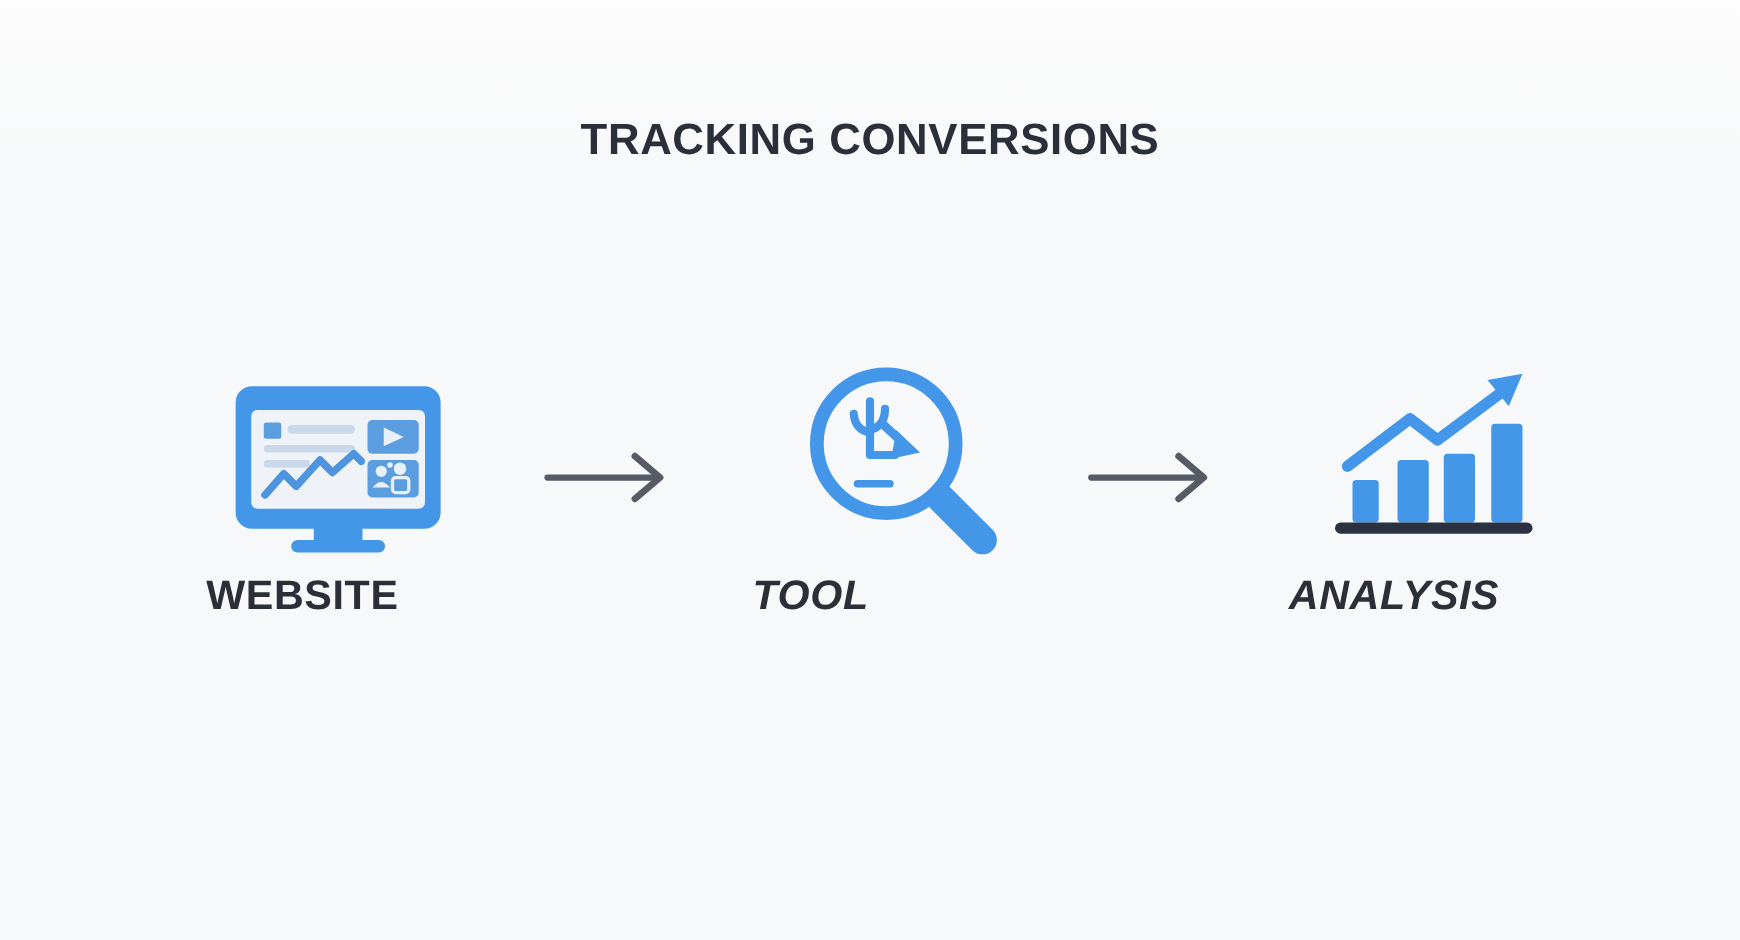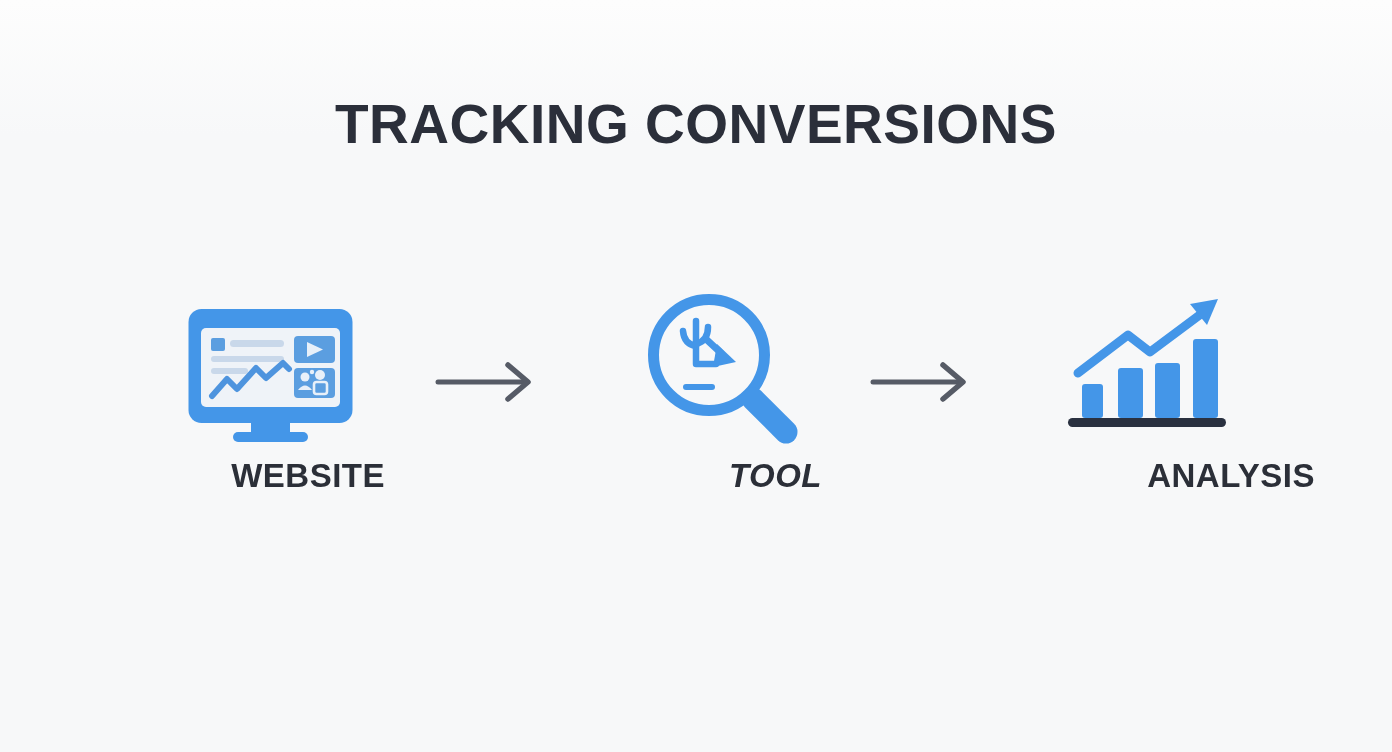--- a/index.html
+++ b/index.html
@@ -20,45 +20,45 @@
   html,body{width:1392px;height:752px;overflow:hidden;}
   body{
     font-family:"Liberation Sans","DejaVu Sans",sans-serif;
     background:linear-gradient(180deg,#FDFDFD 0%,var(--background) 18%);
     position:relative;
   }
   .page-title{
     position:absolute;
     top:92px;left:0;right:0;
     text-align:center;
-    font-size:55px;
+    font-size:35px;
     font-weight:800;
     letter-spacing:0.5px;
     color:var(--title-text);
   }
   .step-icon{position:absolute;}
   .icon-website{left:188px;top:306px;}
   .icon-tool{left:645px;top:289px;}
   .icon-analysis{left:1063px;top:295px;}
   .connector{position:absolute;top:360px;}
   .connector-1{left:435px;}
   .connector-2{left:870px;}
   .step-label{
     position:absolute;
     top:457px;
     width:220px;
-    text-align:right;
+    text-align:left;
     font-size:33px;
     font-weight:800;
     letter-spacing:0.5px;
     color:var(--label-text);
   }
   .label-website{left:165px;}
   .label-tool{left:602px;font-style:italic;}
-  .label-analysis{left:1095px;}
+  .label-analysis{left:1031px;font-style:italic;}
 
   
   .fill-blue{fill:var(--primary-blue);}
   .fill-screen{fill:var(--screen-bg);}
   .fill-element{fill:var(--screen-element);}
   .fill-card{fill:var(--card-blue);}
   .fill-light{fill:var(--card-glyph-light);}
   .fill-lens{fill:var(--lens-fill);}
   .fill-dark{fill:var(--baseline-dark);}
   .stroke-blue{stroke:var(--primary-blue);fill:none;}

